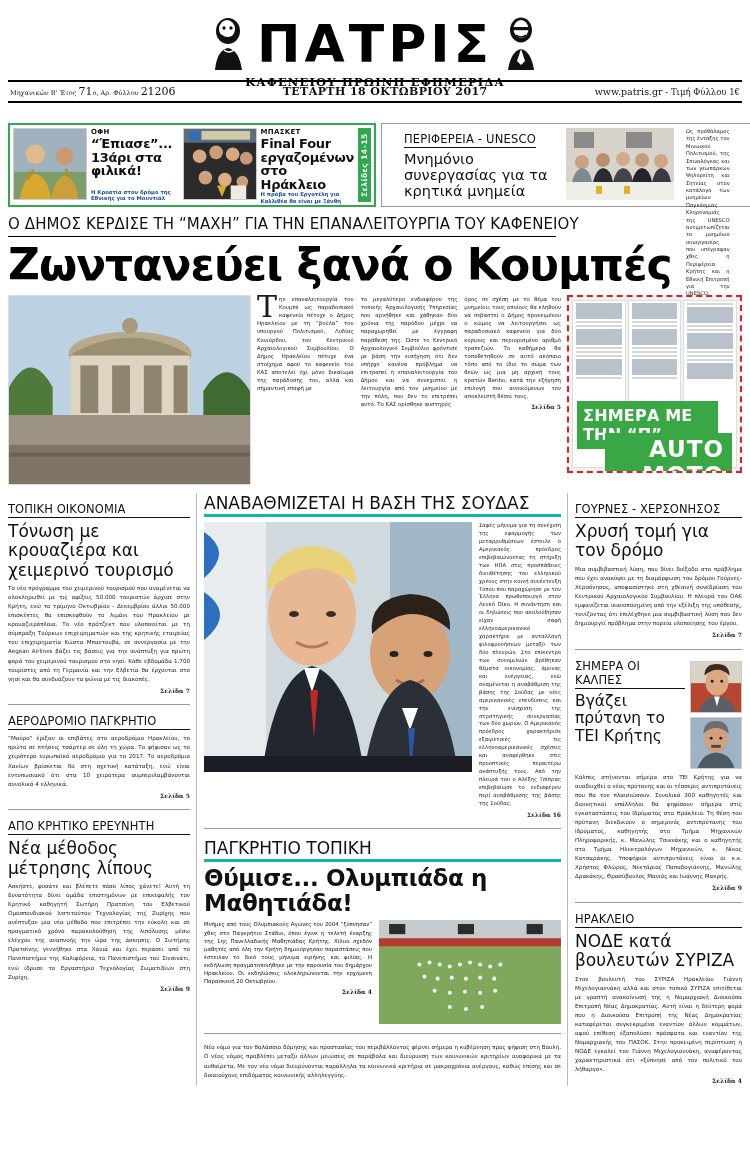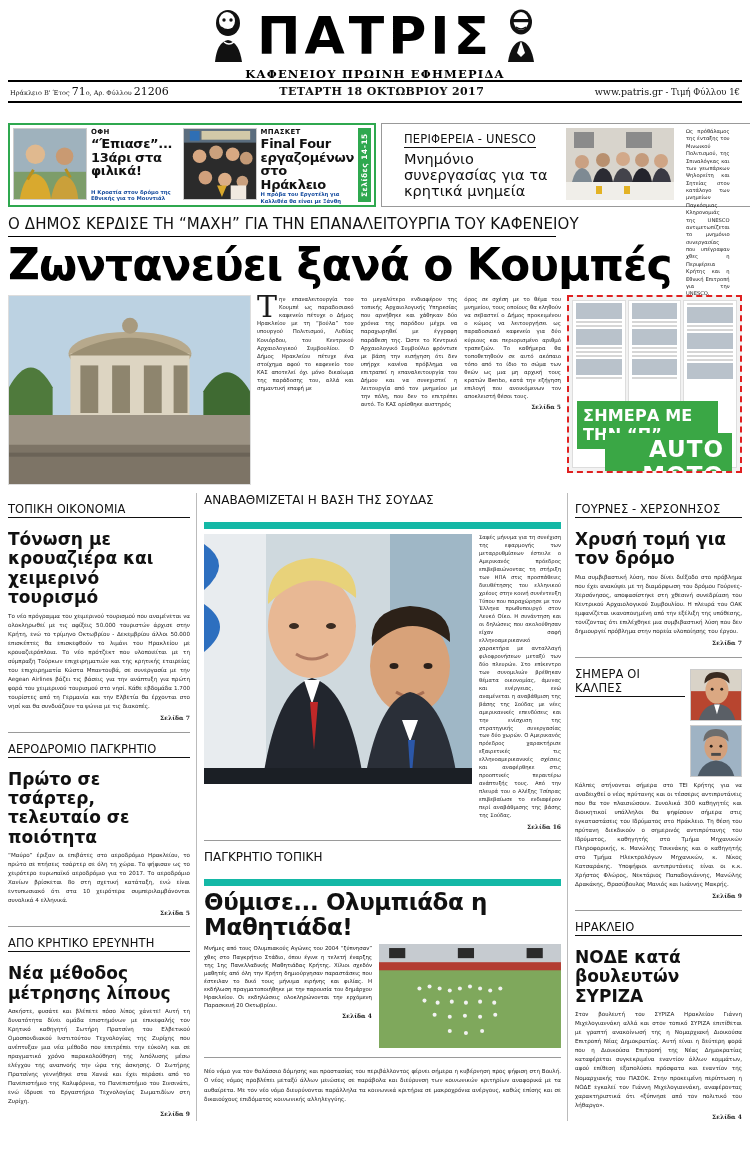--- a/index.html
+++ b/index.html
@@ -7,21 +7,21 @@
     width: 750px; height: 1150px;
     background: #ffffff;
     font-family: "DejaVu Sans", sans-serif;
     color: #111;
     overflow: hidden;
     position: relative;
   }
   .page { width: 750px; height: 1150px; padding: 0 8px; position: relative; }
 
   
-  .masthead { text-align: center; padding-top: 8px; position: relative; height: 76px; }
+  .masthead { text-align: center; padding-top: 16px; position: relative; height: 76px; }
   .logo-row { display: flex; align-items: center; justify-content: center; gap: 6px; }
   .logo-word {
     font-family: "DejaVu Sans", sans-serif;
     font-weight: 700;
     font-size: 52px;
     letter-spacing: 4px;
     line-height: 1;
     color: #000;
   }
   .head-portrait { width: 44px; height: 56px; position: relative; }
@@ -117,27 +117,27 @@
     color: #fff; font-size: 23px; font-weight: 800; letter-spacing: 1px;
     padding: 3px 8px; text-align: right;
   }
 
   
   .story { margin-top: 9px; }
   .st-kicker {
     font-size: 11.5px; letter-spacing: .1px; border-bottom: 1px solid #111;
     padding-bottom: 1px; display: block;
   }
-  .st-head { font-size: 17px; line-height: 1.14; margin-top: 12px; font-weight: 700; }
+  .st-head { font-size: 17px; line-height: 1.14; margin-top: 4px; font-weight: 400; }
   .st-head.sm { font-size: 15.5px; }
   .st-body { font-size: 5.6px; line-height: 1.62; text-align: justify; margin-top: 4px; color: #1b1b1b; }
   .hr-thin { border-top: 1px solid #9a9a9a; margin-top: 9px; }
 
   
-  .mid-kicker { font-size: 12px; border-bottom: 7px solid #14b8a6; padding-bottom: 15px; display:block; }
+  .mid-kicker { font-size: 17px; border-bottom: 3px solid #14b8a6; padding-bottom: 1px; display:block; }
   .mid-head { font-size: 23px; margin-top: 4px; line-height: 1.08; font-weight: 400; letter-spacing: -.2px;}
   .mid-head.bold { font-weight: 800; letter-spacing: -.4px; }
   .mid-flow { display: flex; gap: 7px; margin-top: 5px; }
   .mid-photo { flex: 0 0 268px; height: 250px; overflow: hidden; position: relative; }
   .mid-side { flex: 1; font-size: 5.3px; line-height: 1.5; text-align: justify; color: #1b1b1b; }
 
   .math-flow { display: flex; gap: 7px; margin-top: 5px; }
   .math-txt { flex: 0 0 168px; font-size: 5.4px; line-height: 1.5; text-align: justify; }
   .math-photo { flex: 1; height: 104px; position: relative; overflow: hidden; }
 
@@ -180,21 +180,21 @@
         </svg>
       </span>
     </div>
     <div class="masthead-sub">ΚΑΦΕΝΕΙΟΥ ΠΡΩΙΝΗ ΕΦΗΜΕΡΙΔΑ</div>
   </div>
 
   <div class="rule-top"></div>
 
   <div class="infobar">
     <div class="left">
-      <span>Ηράκλειο Β' Έτος</span>
+      <span>Μηχανικών Β' Έτος</span>
       <b>71</b><span>ο, Αρ. Φύλλου</span>
       <b>21206</b>
     </div>
     <div class="center">ΤΕΤΑΡΤΗ 18 ΟΚΤΩΒΡΙΟΥ 2017</div>
     <div class="right">
       <span class="www">www.patris.gr</span>
       <span> - </span><span>Τιμή Φύλλου 1€</span>
     </div>
   </div>
 
@@ -373,21 +373,20 @@
         <div class="st-body">
           <span>Το νέο πρόγραμμα του χειμερινού τουρισμού που αναμένεται να ολοκληρωθεί με τις αφίξεις 50.000 τουριστών άρχισε στην Κρήτη, ενώ το τρίμηνο Οκτωβρίου - Δεκεμβρίου άλλοι 50.000 επισκέπτες θα επισκεφθούν το λιμάνι του Ηρακλείου με κρουαζιερόπλοια. Το νέο πρότζεκτ που υλοποιείται με τη σύμπραξη Τούρκων επιχειρηματιών και της κρητικής εταιρείας του επιχειρηματία Κώστα Μπαντουβά, σε συνεργασία με την Aegean Airlines βάζει τις βάσεις για την ανάπτυξη για πρώτη φορά του χειμερινού τουρισμού στο νησί. Κάθε εβδομάδα 1.700 τουρίστες από τη Γερμανία και την Ελβετία θα έρχονται στο νησί και θα συνδυάζουν τα ψώνια με τις διακοπές.</span>
           <span class="ref-right">Σελίδα 7</span>
         </div>
       </div>
 
       <div class="hr-thin"></div>
 
       <div class="story">
         <span class="st-kicker">ΑΕΡΟΔΡΟΜΙΟ ΠΑΓΚΡΗΤΙΟ</span>
-        <div class="st-head">Πρώτο σε τσάρτερ, τελευταίο σε ποιότητα</div>
         <div class="st-body">
           <span>“Μαύρο” έριξαν οι επιβάτες στο αεροδρόμιο Ηρακλείου, το πρώτο σε πτήσεις τσάρτερ σε όλη τη χώρα. Το ψήφισαν ως το χειρότερο ευρωπαϊκό αεροδρόμιο για το 2017. Το αεροδρόμιο Χανίων βρίσκεται 8ο στη σχετική κατάταξη, ενώ είναι εντυπωσιακό ότι στα 10 χειρότερα συμπεριλαμβάνονται συνολικά 4 ελληνικά.</span>
           <span class="ref-right">Σελίδα 5</span>
         </div>
       </div>
 
       <div class="hr-thin"></div>
 
       <div class="story">
         <span class="st-kicker">ΑΠΟ ΚΡΗΤΙΚΟ ΕΡΕΥΝΗΤΗ</span>
@@ -505,20 +504,21 @@
           <span class="ref-right">Σελίδα 7</span>
         </div>
       </div>
 
       <div class="hr-thin"></div>
 
       <div class="story">
         <div class="rt-flow">
           <div class="rt-txtcol">
             <span class="st-kicker">ΣΗΜΕΡΑ ΟΙ ΚΑΛΠΕΣ</span>
+            <div class="st-head sm">Βγάζει πρύτανη το ΤΕΙ Κρήτης</div>
           </div>
           <div class="portraits">
             <div class="portrait">
               <svg class="ph" viewBox="0 0 52 52" preserveAspectRatio="none">
                 <rect width="52" height="52" fill="#b8452f"></rect>
                 <rect x="0" y="0" width="52" height="22" fill="#d9d3c8"></rect>
                 <ellipse cx="27" cy="21" rx="12" ry="14" fill="#dba882"></ellipse>
                 <path d="M14 14 q14-12 26 0 q0-12-13-12 q-13 0-13 12z" fill="#3a2b20"></path>
                 <circle cx="22" cy="20" r="1.5" fill="#2a201a"></circle>
                   <circle cx="32" cy="20" r="1.5" fill="#2a201a"></circle>

